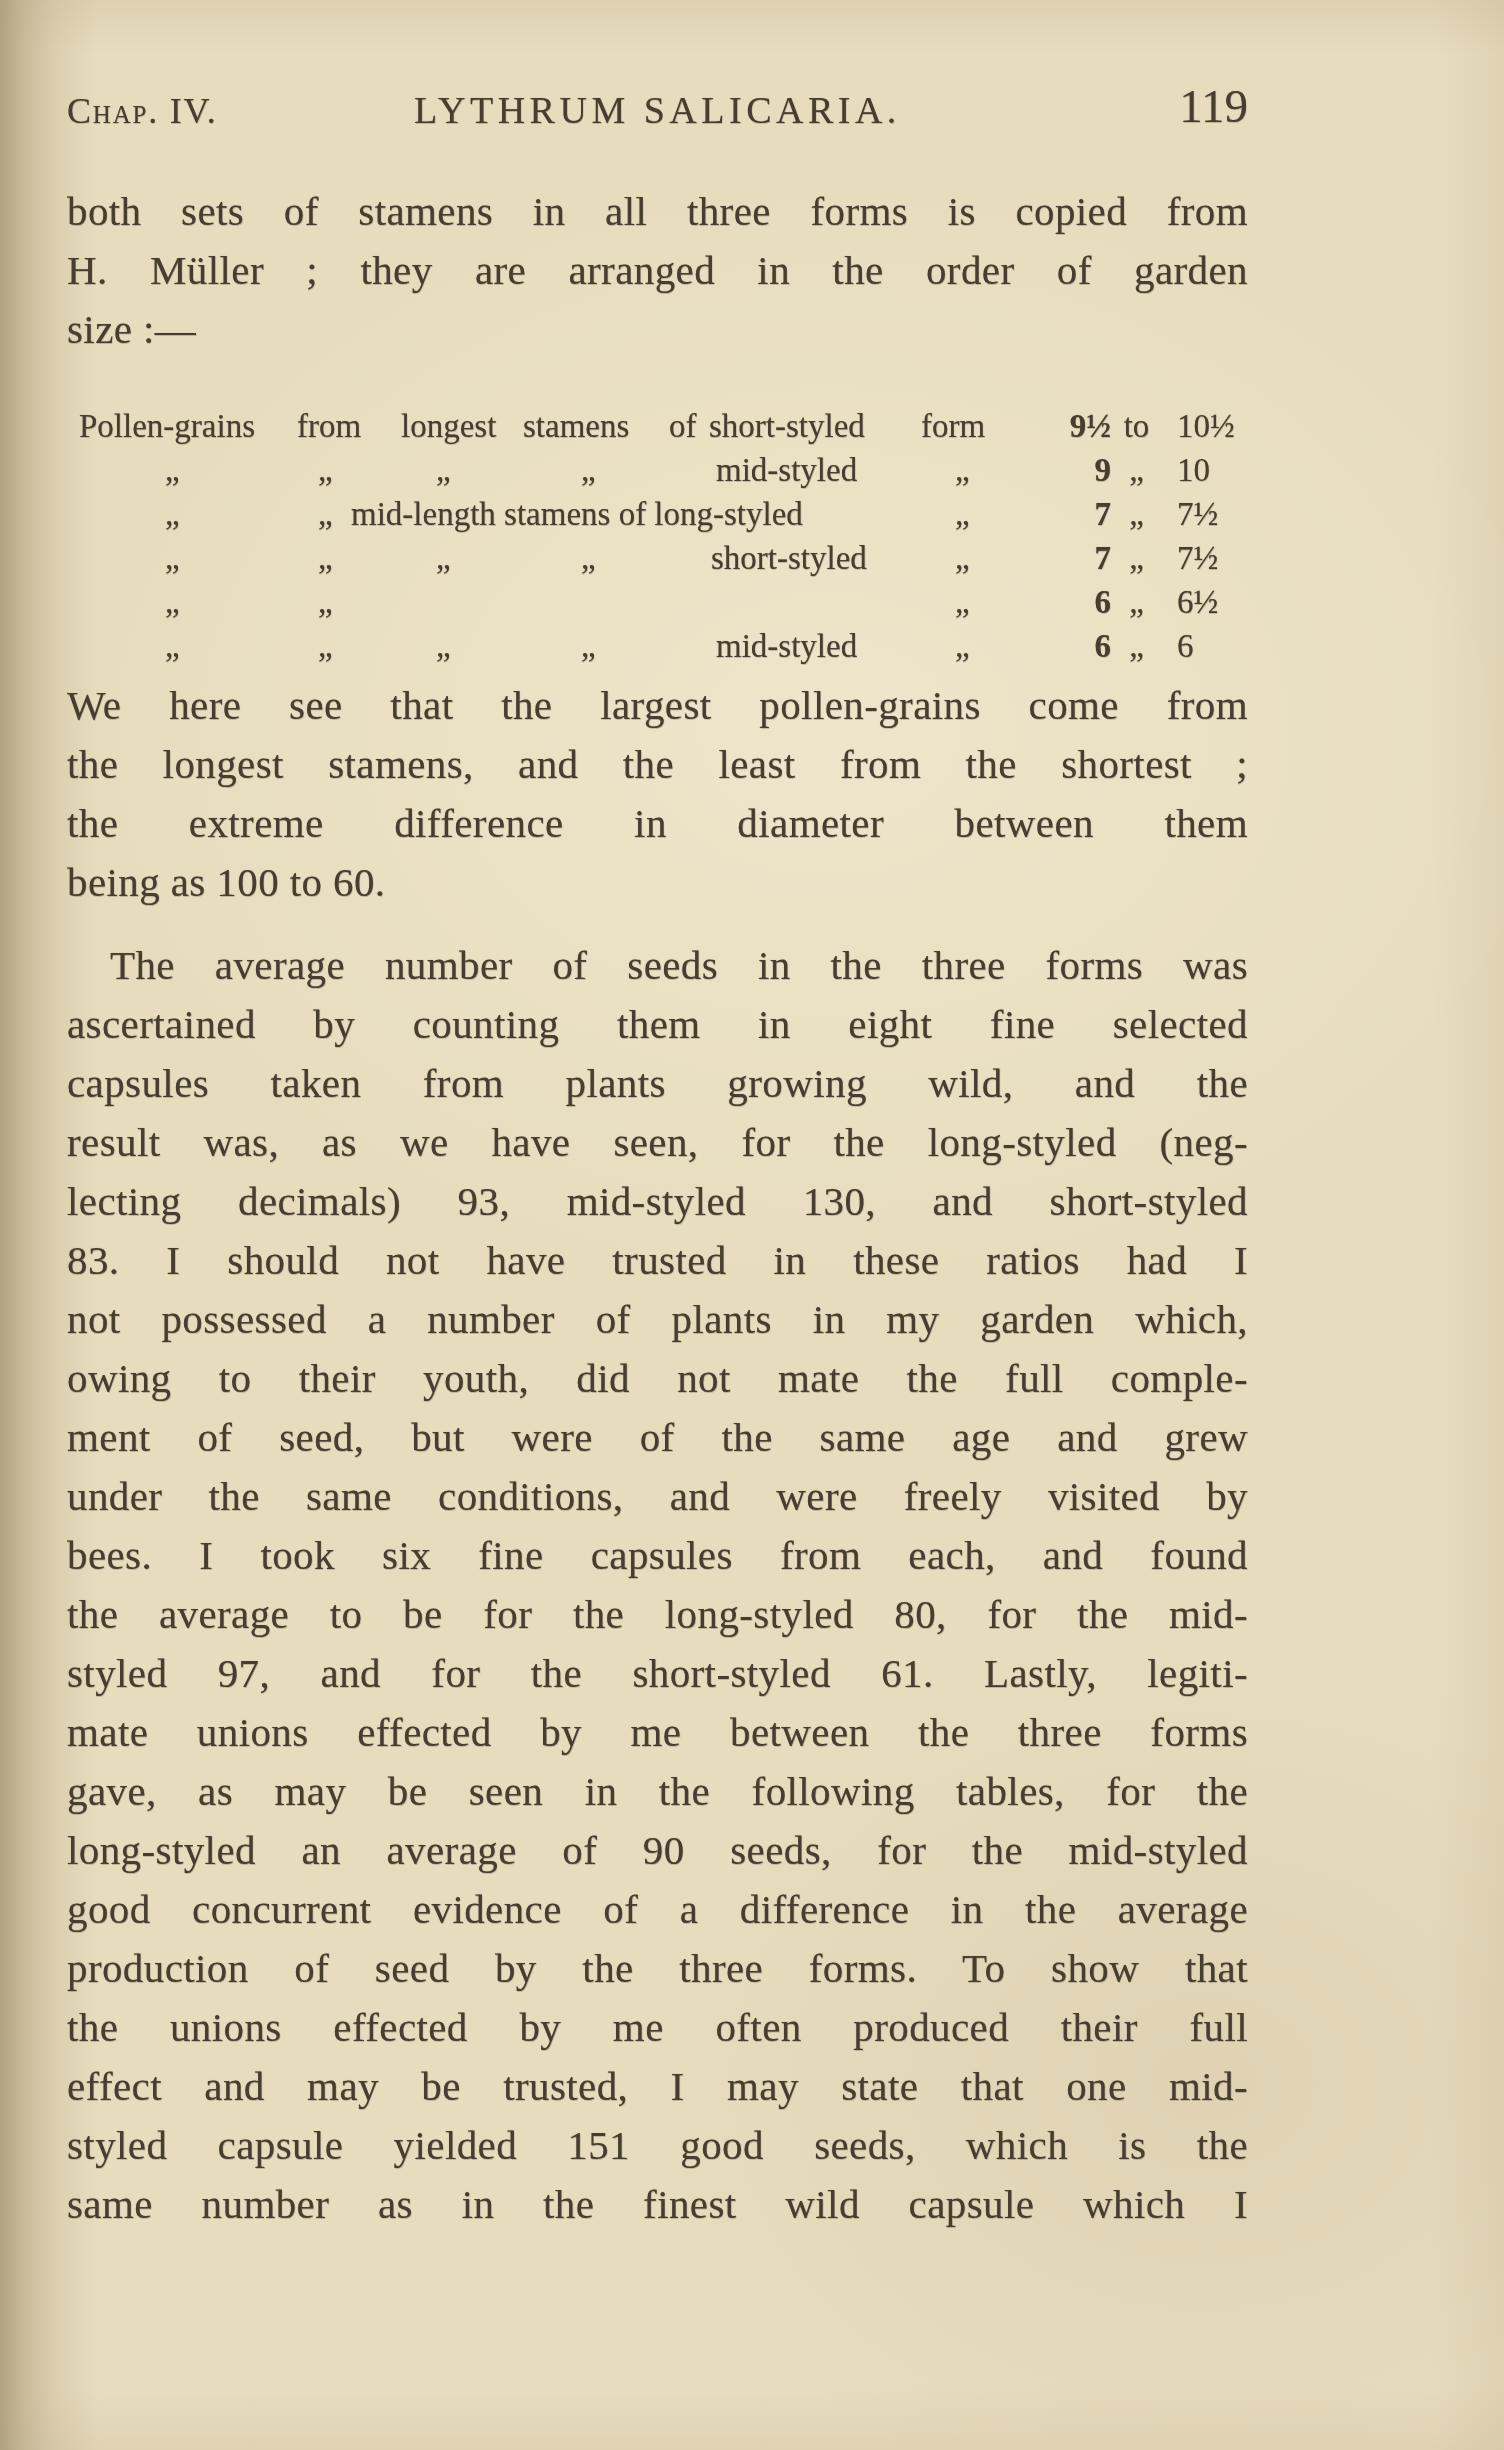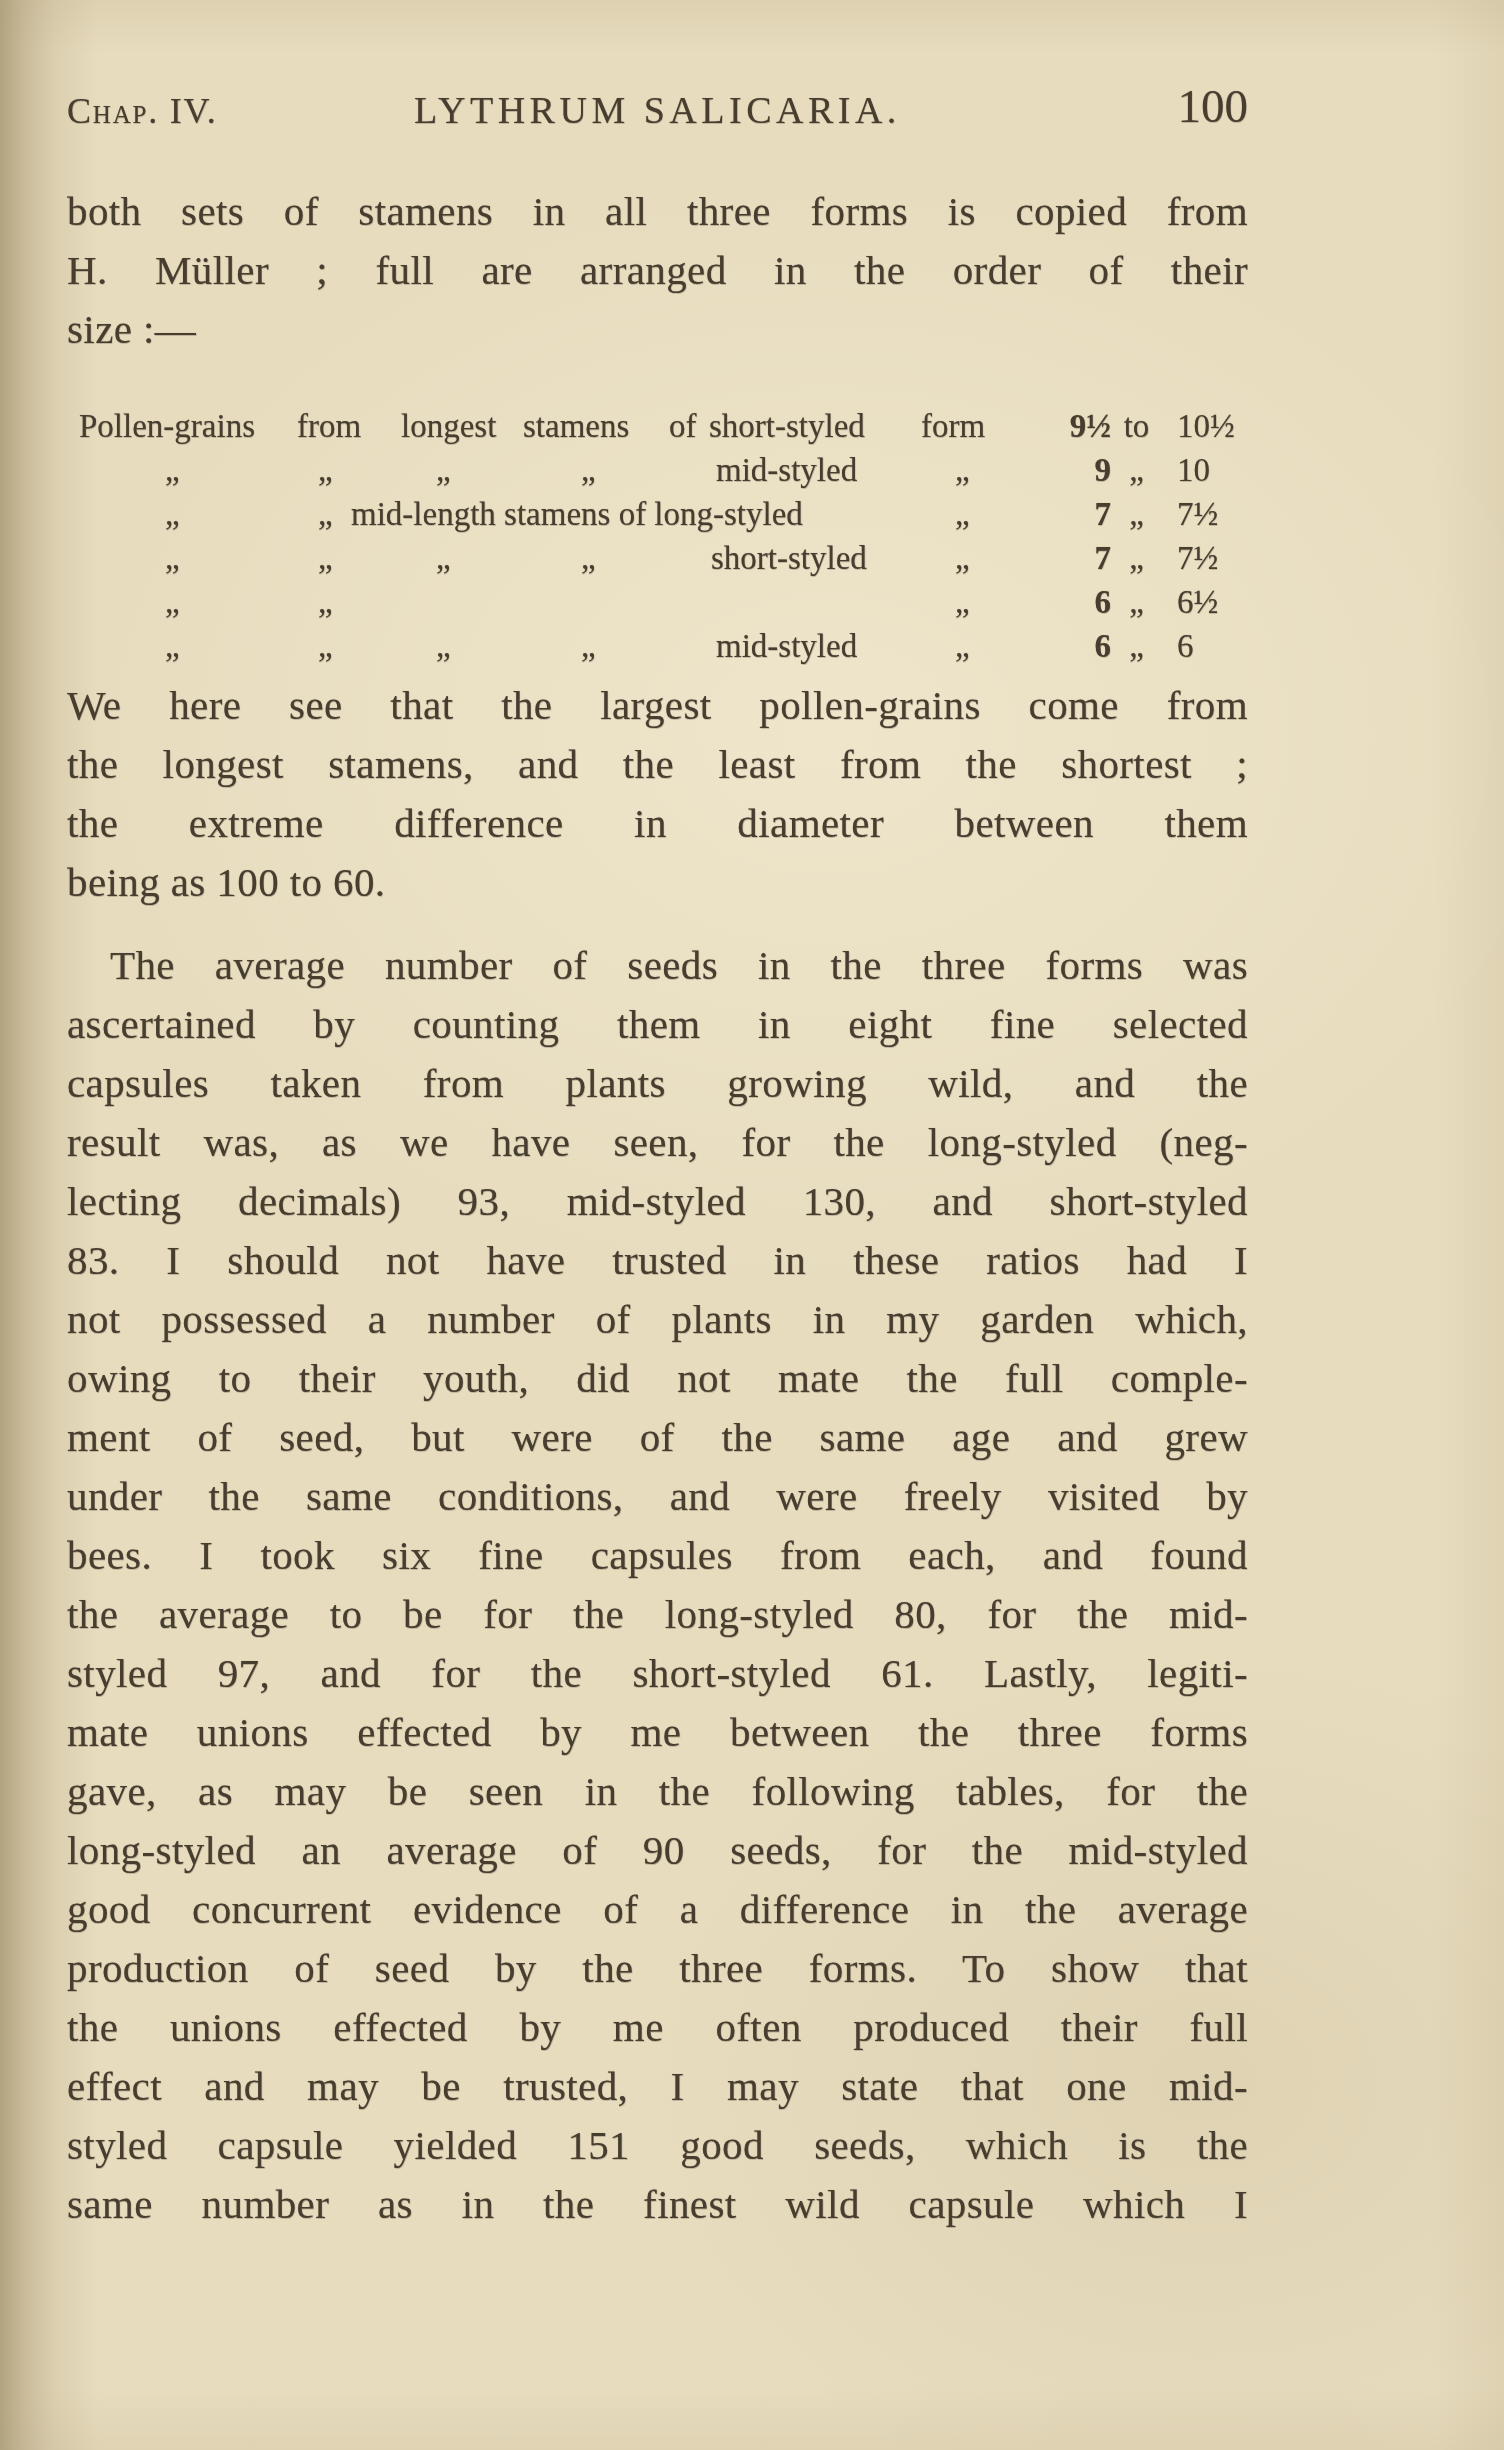--- a/index.html
+++ b/index.html
@@ -51,26 +51,26 @@
 </style>
 </head>
 <body>
 
 <div class="page">
   <div class="gutter"></div>
 
   <div class="hdr ink">
     <span class="chap">Chap. IV.</span>
     <span class="ptitle">LYTHRUM SALICARIA.</span>
-    <span class="pnum">100</span>
+    <span class="pnum">119</span>
   </div>
 
   <div class="para p1 lastleft ink">
       <div class="line">both sets of stamens in all three forms is copied from</div>
-      <div class="line">H. Müller ; full are arranged in the order of their</div>
+      <div class="line">H. Müller ; they are arranged in the order of garden</div>
       <div class="line">size :—</div>
     </div>
 
   <div class="ptable ink" id="ptable">
       <div class="trow">
         <span style="left: 79px;">Pollen-grains</span>
         <span style="left: 297px;">from</span>
         <span style="left: 401px;">longest</span>
         <span style="left: 523px;">stamens</span>
         <span style="left: 669px;">of</span>

